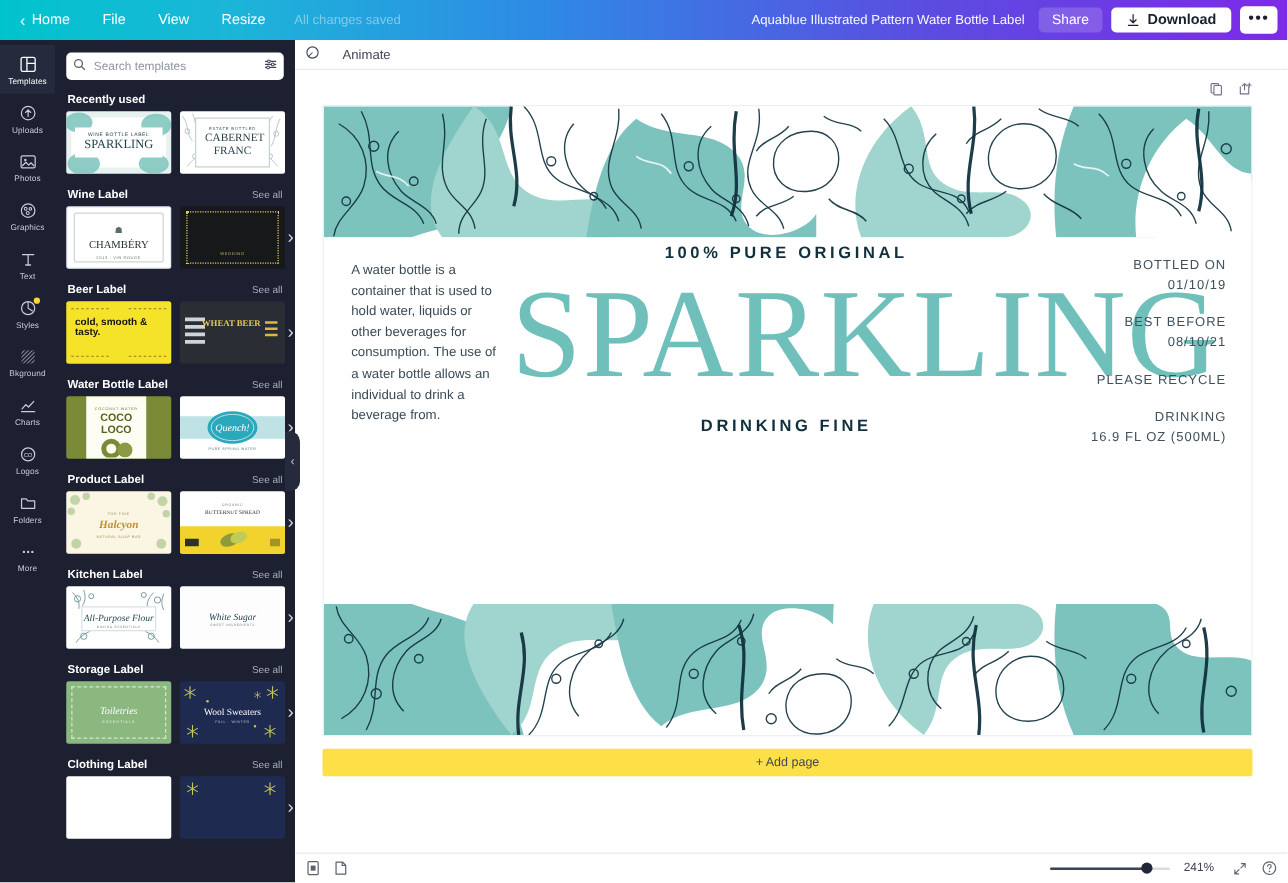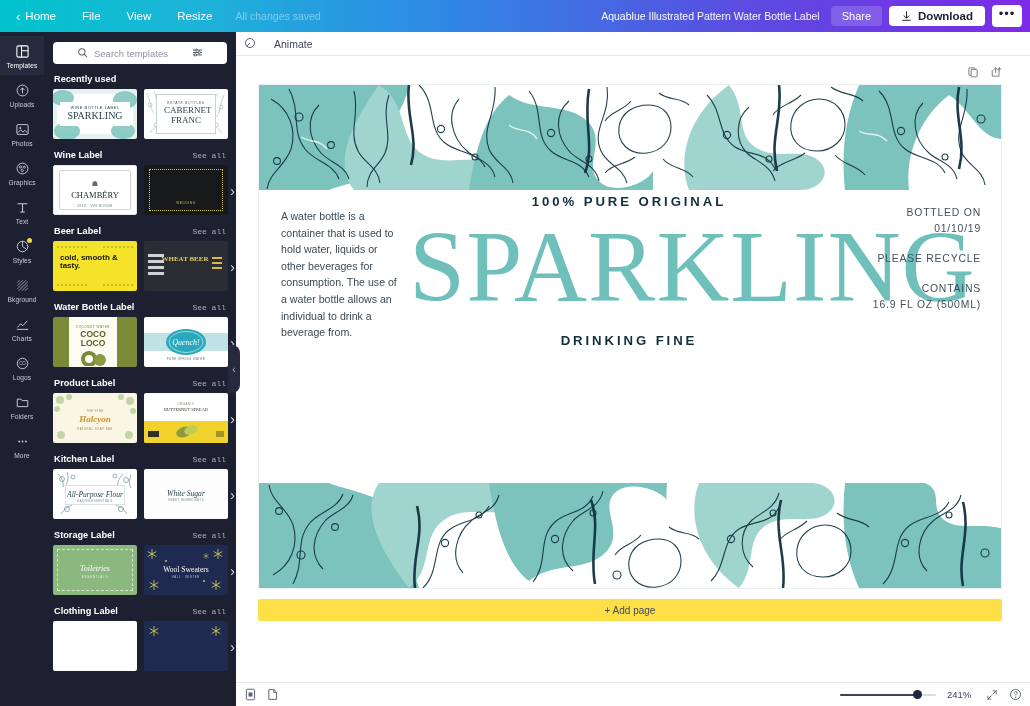--- a/index.html
+++ b/index.html
@@ -66,31 +66,31 @@
   }
 
   
   .panel {
     position: absolute; top: 32px; left: 44px; width: 192px; height: 674px;
     background: #1c2031; overflow: hidden; z-index: 25;
   }
   .search-wrap { padding: 10px 9px 6px 9px; }
   .search-box {
     display: flex; align-items: center; background: #ffffff;
-    border-radius: 4px; height: 22px; padding: 0 24px; gap: 6px;
+    border-radius: 4px; height: 22px; padding: 0 5px; gap: 6px;
   }
   .search-placeholder { font-size: 9.5px; color: #8d93a1; flex: 1; }
   .panel-scroll { height: 630px; overflow: hidden; padding: 0 9px; }
   .section { margin-bottom: 7px; }
   .section-head {
     display: flex; align-items: baseline; justify-content: space-between;
     padding: 4px 1px 5px 1px;
   }
   .section-title { font-size: 9.2px; font-weight: bold; color: #ffffff; }
-  .see-all { font-size: 8px; color: #a9aebb; font-family: Liberation Mono, monospace; }
+  .see-all { font-size: 8px; color: #a9aebb; }
   .thumb-row { display: flex; gap: 7px; position: relative; }
   .thumb {
     width: 84px; height: 50px; border-radius: 2px; overflow: hidden;
     position: relative; background: #ffffff; flex: none;
   }
   .arrow-next {
     position: absolute; right: -8px; top: 50%; transform: translateY(-50%);
     color: #cfd3dc; font-size: 15px; line-height: 1;
   }
 
@@ -741,24 +741,28 @@
             <div class="sparkling">SPARKLING</div>
             <div class="subline">DRINKING FINE</div>
           </div>
 
           <div class="facts">
             <div class="fact-block">
               <div>BOTTLED ON</div>
               <div>01/10/19</div>
             </div>
             <div class="fact-block">
+              <div>BEST BEFORE</div>
+              <div>08/10/21</div>
+            </div>
+            <div class="fact-block">
               <div>PLEASE RECYCLE</div>
             </div>
             <div class="fact-block">
-              <div>CONTAINS</div>
+              <div>DRINKING</div>
               <div>16.9 FL OZ (500ML)</div>
             </div>
           </div>
         </div>
 
         <div class="band band-bottom">
           <svg width="744" height="105" viewBox="0 0 744 105">
             <rect width="744" height="105" fill="#ffffff"></rect>
             <g>
               <path d="M0 105h160c-8-32-36-44-26-76C124 12 90 8 70 0H0z" fill="#7cc3bd"></path>

